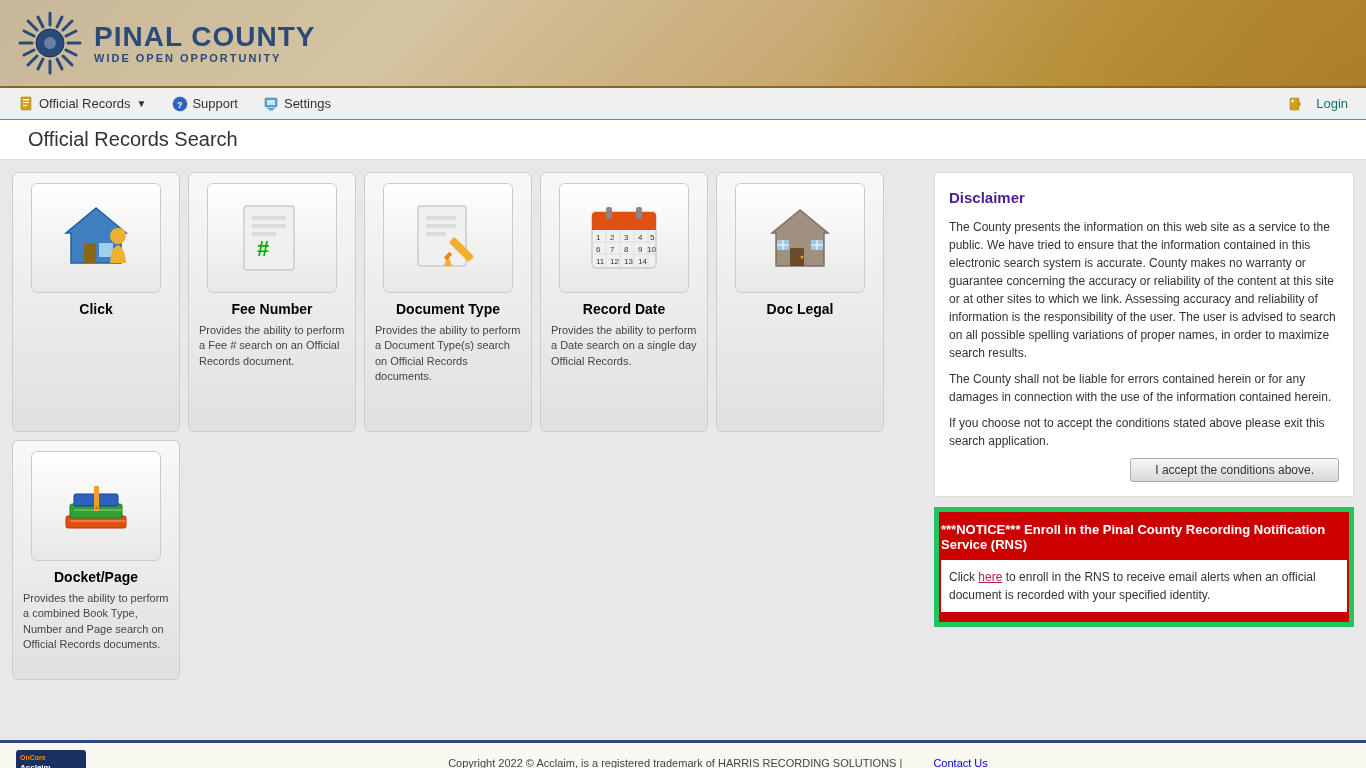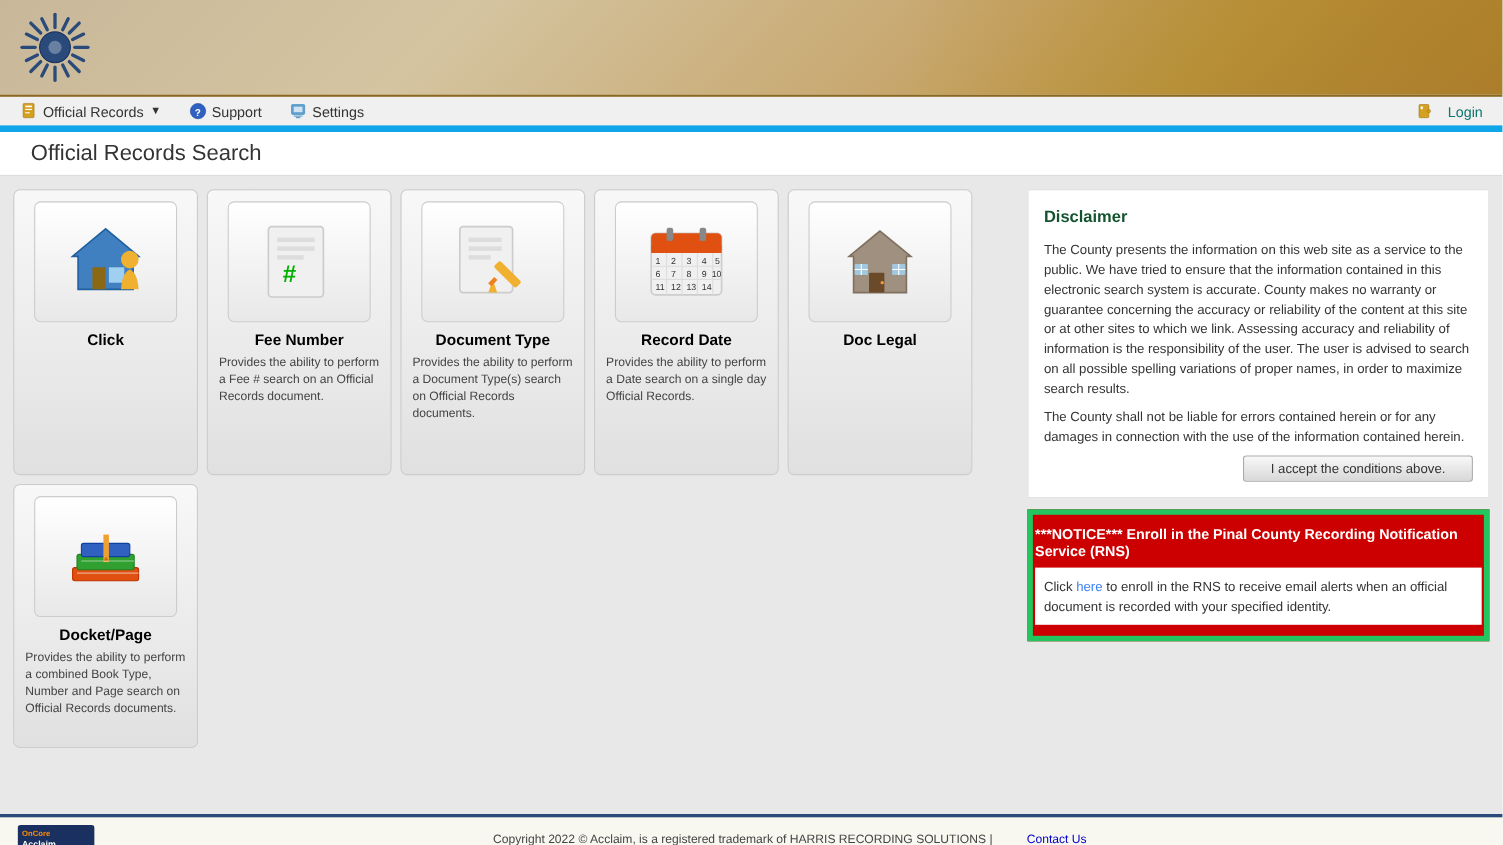--- a/index.html
+++ b/index.html
@@ -44,21 +44,21 @@
     .logo-text p {
       font-size: 11px;
       color: #2a4a7a;
       font-weight: bold;
       letter-spacing: 2px;
     }
 
     
     #navbar {
       background: #f0f0f0;
-      border-bottom: 6px solid #0ea5e9;
+      border-bottom: 1px solid #0ea5e9;
       display: flex;
       align-items: center;
       padding: 0 8px;
       height: 32px;
       justify-content: space-between;
     }
     .nav-left { display: flex; align-items: center; gap: 4px; }
     .nav-item {
       display: flex;
       align-items: center;
@@ -168,21 +168,21 @@
       border: 1px solid #ddd;
       padding: 14px;
       font-size: 12px;
       line-height: 1.5;
       color: #333;
     }
     .disclaimer-box h3 {
       font-size: 15px;
       font-weight: bold;
       margin-bottom: 8px;
-      color: #14532d;
+      color: #4c1d95;
     }
     .disclaimer-box p {
       margin-bottom: 8px;
     }
     .accept-btn {
       display: block;
       margin-left: auto;
       margin-top: 6px;
       padding: 4px 24px;
       background: linear-gradient(to bottom, #f8f8f8, #d8d8d8);
@@ -203,21 +203,21 @@
       font-size: 13px;
       margin-bottom: 8px;
     }
     .notice-box .notice-body {
       background: #fff;
       padding: 8px;
       font-size: 12px;
       color: #333;
       line-height: 1.5;
     }
-    .notice-link { color: #3b82f6; cursor: pointer; }
+    .notice-link { color: #be185d; text-decoration: underline; cursor: pointer; }
 
     
     #footer {
       background: #f8f8f0;
       border-top: 3px solid #2a4a7a;
       display: flex;
       align-items: center;
       justify-content: space-between;
       padding: 8px 16px;
       height: 42px;
@@ -259,20 +259,24 @@
         <line x1="22" y1="8" x2="27" y2="18"></line>
         <line x1="41" y1="50" x2="46" y2="60"></line>
         <line x1="8" y1="46" x2="18" y2="41"></line>
         <line x1="50" y1="27" x2="60" y2="22"></line>
         <line x1="46" y1="8" x2="41" y2="18"></line>
         <line x1="27" y1="50" x2="22" y2="60"></line>
       </g>
       <circle cx="34" cy="34" r="10" fill="#2a4a7a"></circle>
       <circle cx="34" cy="34" r="6" fill="#fff" opacity="0.3"></circle>
     </svg>
+    <div class="logo-text">
+      <h1>PINAL COUNTY</h1>
+      <p>WIDE OPEN OPPORTUNITY</p>
+    </div>
   </div>
 </div>
 
 <div id="navbar">
   <div class="nav-left">
 
     <div class="nav-item">
       <span class="nav-icon">
         <svg width="16" height="16" viewBox="0 0 16 16">
             <rect x="2" y="1" width="10" height="13" rx="1" fill="#d4a020" stroke="#a07010" stroke-width="0.5"></rect>
@@ -461,20 +465,21 @@
     </div>
 
   </div>
 
   <div id="sidebar">
 
     <div class="disclaimer-box">
       <h3>Disclaimer</h3>
       <p>The County presents the information on this web site as a service to the public. We have tried to ensure that the information contained in this electronic search system is accurate. County makes no warranty or guarantee concerning the accuracy or reliability of the content at this site or at other sites to which we link. Assessing accuracy and reliability of information is the responsibility of the user. The user is advised to search on all possible spelling variations of proper names, in order to maximize search results.</p>
       <p>The County shall not be liable for errors contained herein or for any damages in connection with the use of the information contained herein.</p>
+      <p>If you choose not to accept the conditions stated above please exit this search application.</p>
       <button class="accept-btn">I accept the conditions above.</button>
     </div>
 
     <div class="notice-box">
       <div class="notice-title">***NOTICE*** Enroll in the Pinal County Recording Notification Service (RNS)</div>
       <div class="notice-body">
         <span>Click </span><a class="notice-link">here</a><span> to enroll in the RNS to receive email alerts when an official document is recorded with your specified identity.</span>
       </div>
     </div>
 

